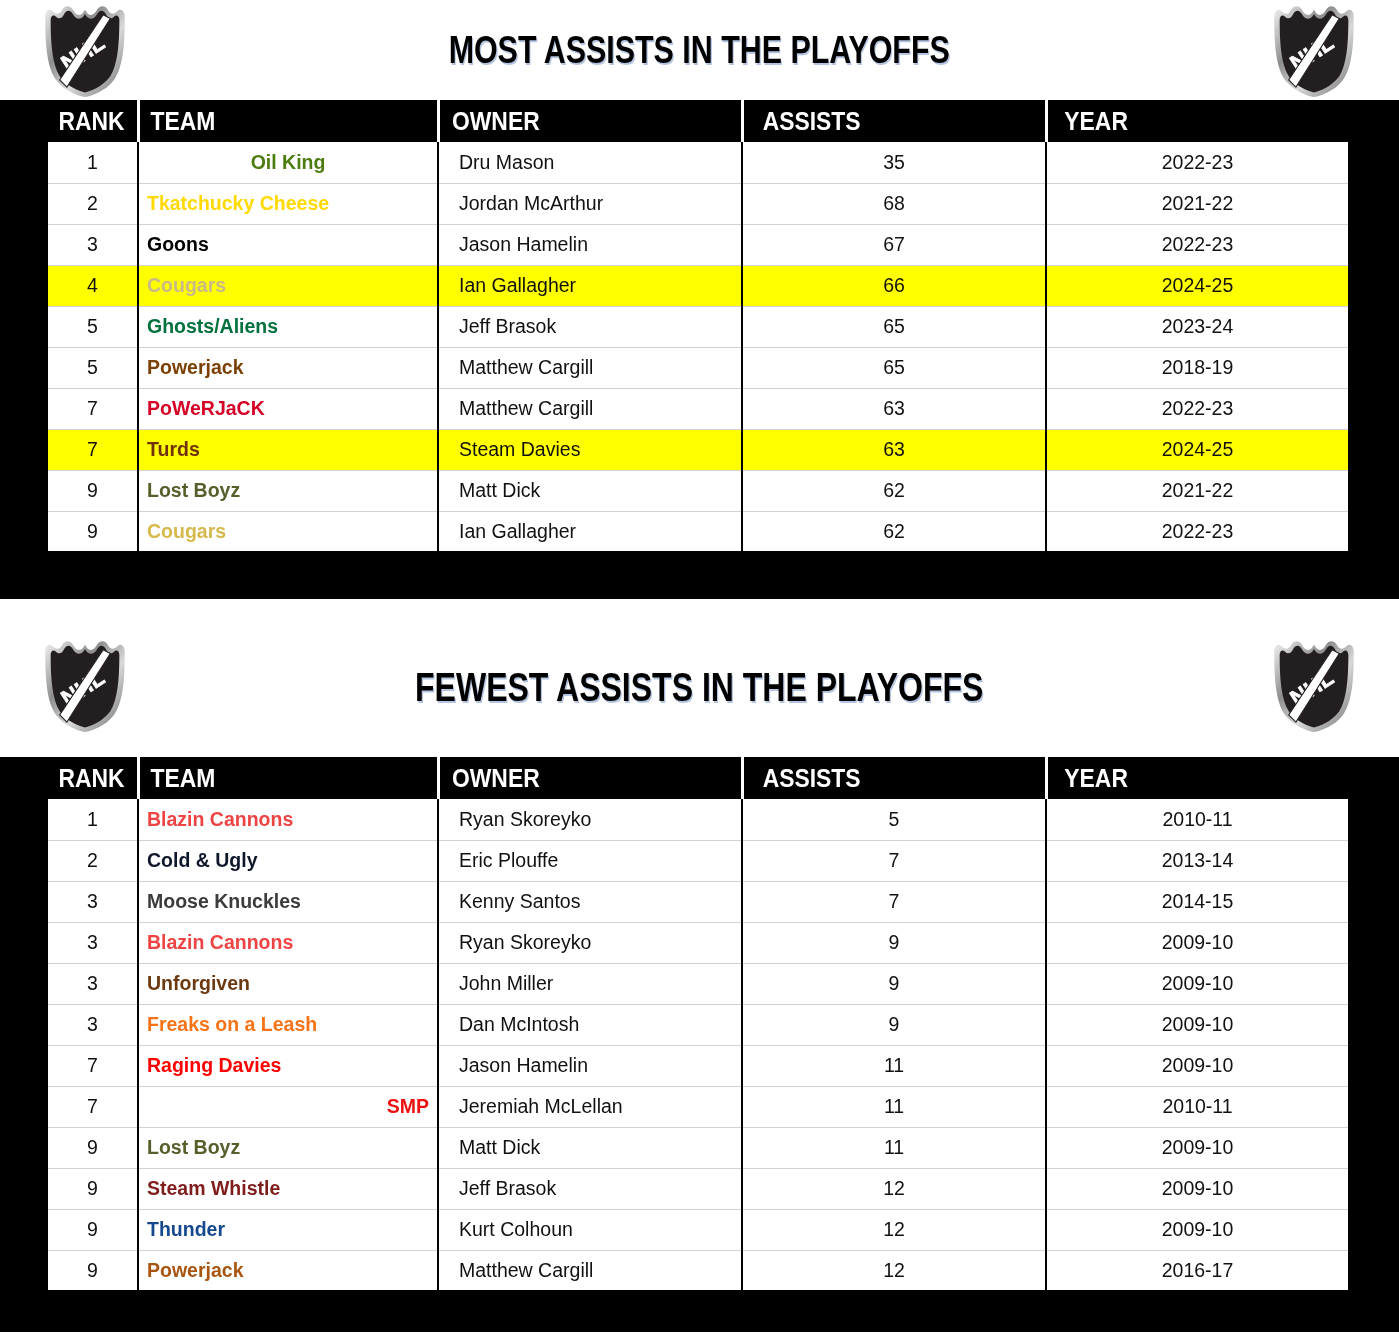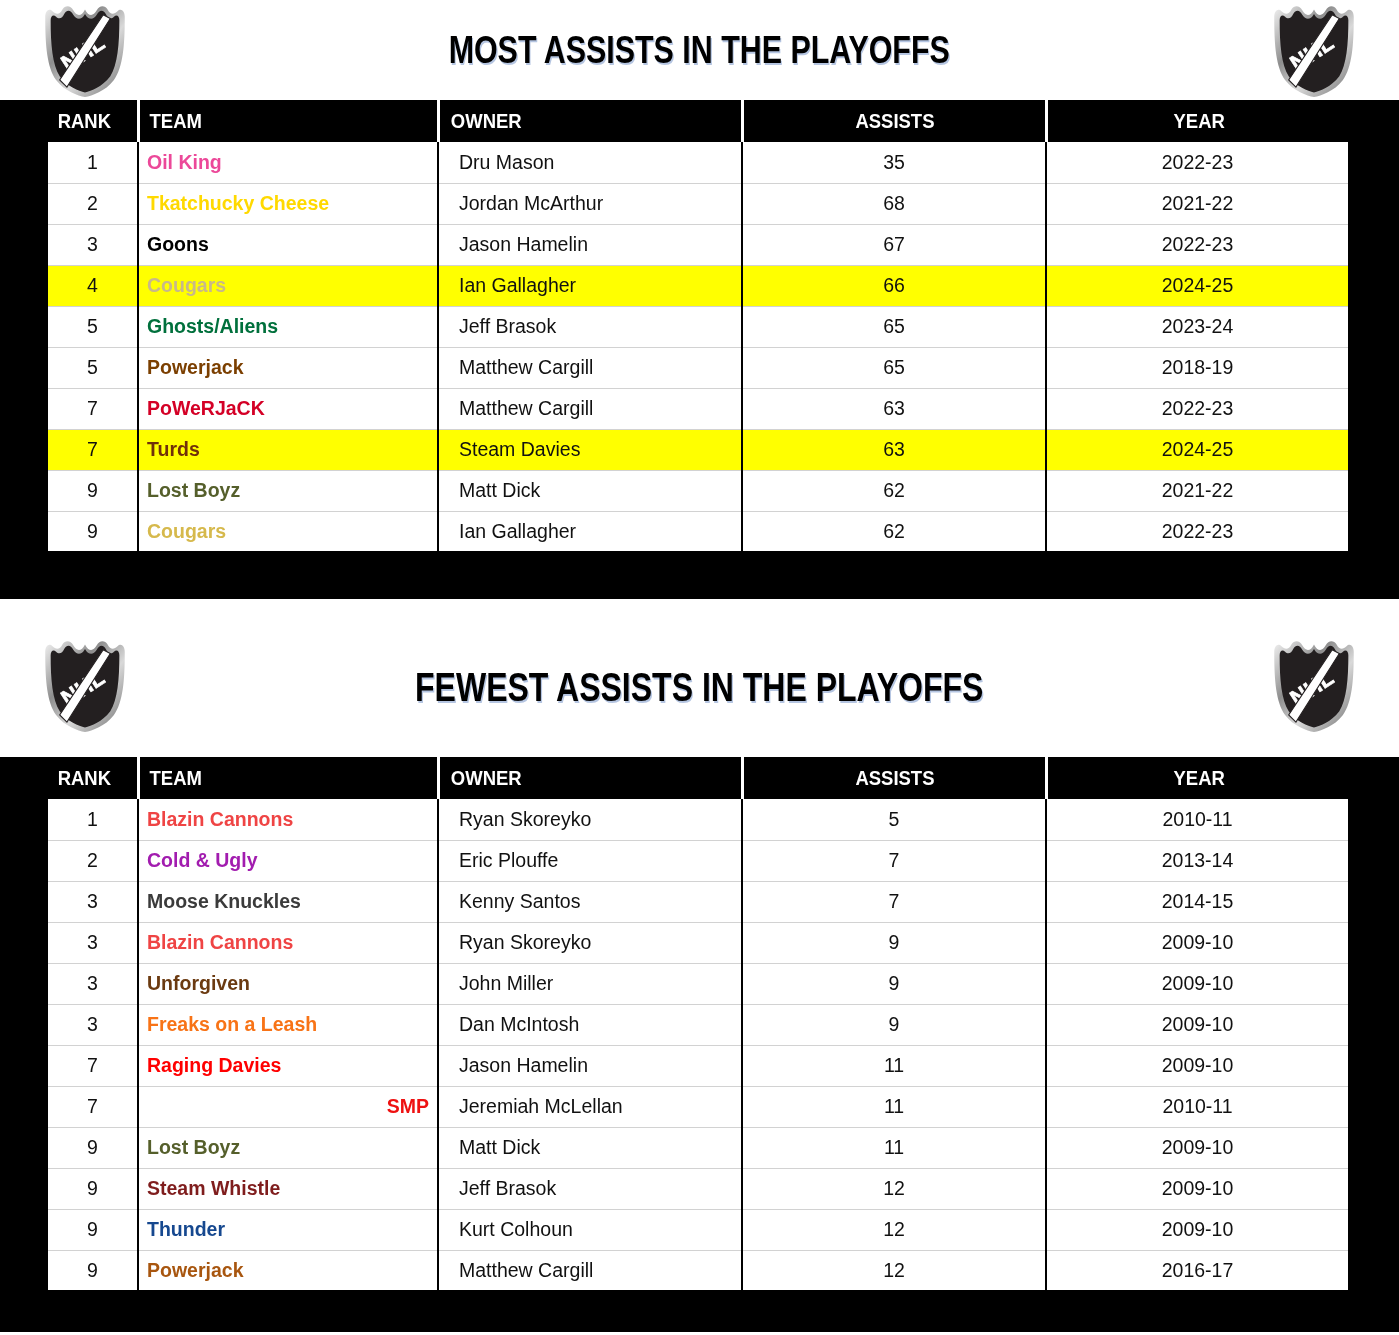--- a/index.html
+++ b/index.html
@@ -55,29 +55,29 @@
   table.grid col.c-rank  { width: 90px;  }
   table.grid col.c-team  { width: 300px; }
   table.grid col.c-owner { width: 304px; }
   table.grid col.c-ast   { width: 304px; }
   table.grid col.c-year  { width: 302px; }
 
   thead th {
     background: #000000;
     color: #ffffff;
     font-weight: bold;
-    font-size: 21px;
+    font-size: 26px;
     height: 42px;
     padding: 0 0 0 6px;
     border-right: 3px solid #ffffff;
     text-align: left;
     white-space: nowrap;
     transform: none;
   }
-  thead th.ctr { text-align: center; padding-left: 2px; }
+  thead th.ctr { padding-left: 12px; }
   thead th.last { border-right: none; margin-top: 46px; }
   thead th span { display: inline-block; transform: scaleX(0.88); }
 
   tbody td {
     background: #ffffff;
     height: 41px;
     font-size: 19.5px;
     color: #111111;
     border-bottom: 1px solid #d2d2d2;
     padding: 0 8px;
@@ -161,21 +161,21 @@
                 <th><span>RANK</span></th>
                 <th><span>TEAM</span></th>
                 <th><span>OWNER</span></th>
                 <th class="ctr"><span>ASSISTS</span></th>
                 <th class="ctr last"><span>YEAR</span></th>
               </tr>
             </thead>
             <tbody>
               <tr>
                 <td class="rank">1</td>
-                <td class="team" style="color: #ec4899;">Oil King</td>
+                <td class="team" style="color: #4d7c0f; text-align: center;">Oil King</td>
                 <td class="owner">Dru Mason</td>
                 <td class="ast">35</td>
                 <td class="year">2022-23</td>
               </tr>
               <tr>
                 <td class="rank">2</td>
                 <td class="team" style="color: rgb(255, 217, 0);">Tkatchucky Cheese</td>
                 <td class="owner">Jordan McArthur</td>
                 <td class="ast">68</td>
                 <td class="year">2021-22</td>
@@ -309,21 +309,21 @@
             <tbody>
               <tr>
                 <td class="rank">1</td>
                 <td class="team" style="color: rgb(239, 68, 68);">Blazin Cannons</td>
                 <td class="owner">Ryan Skoreyko</td>
                 <td class="ast">5</td>
                 <td class="year">2010-11</td>
               </tr>
               <tr>
                 <td class="rank">2</td>
-                <td class="team" style="color: #a21caf;">Cold &amp; Ugly</td>
+                <td class="team" style="color: #0f172a;">Cold &amp; Ugly</td>
                 <td class="owner">Eric Plouffe</td>
                 <td class="ast">7</td>
                 <td class="year">2013-14</td>
               </tr>
               <tr>
                 <td class="rank">3</td>
                 <td class="team" style="color: rgb(59, 59, 59);">Moose Knuckles</td>
                 <td class="owner">Kenny Santos</td>
                 <td class="ast">7</td>
                 <td class="year">2014-15</td>

